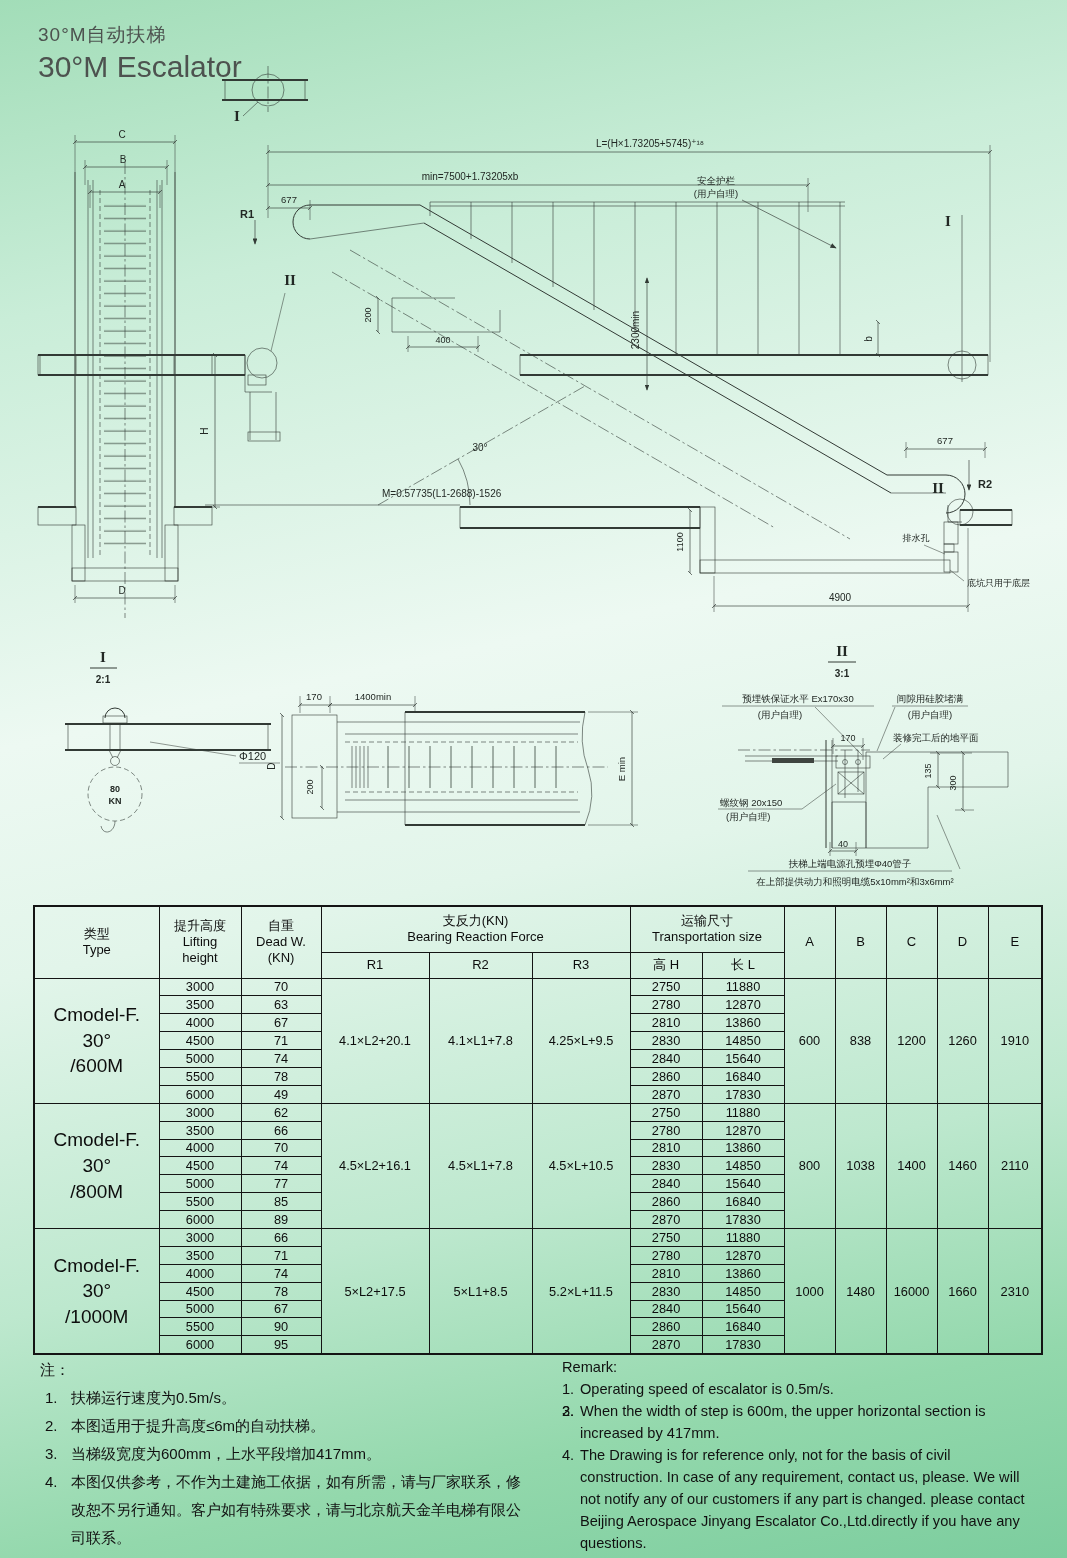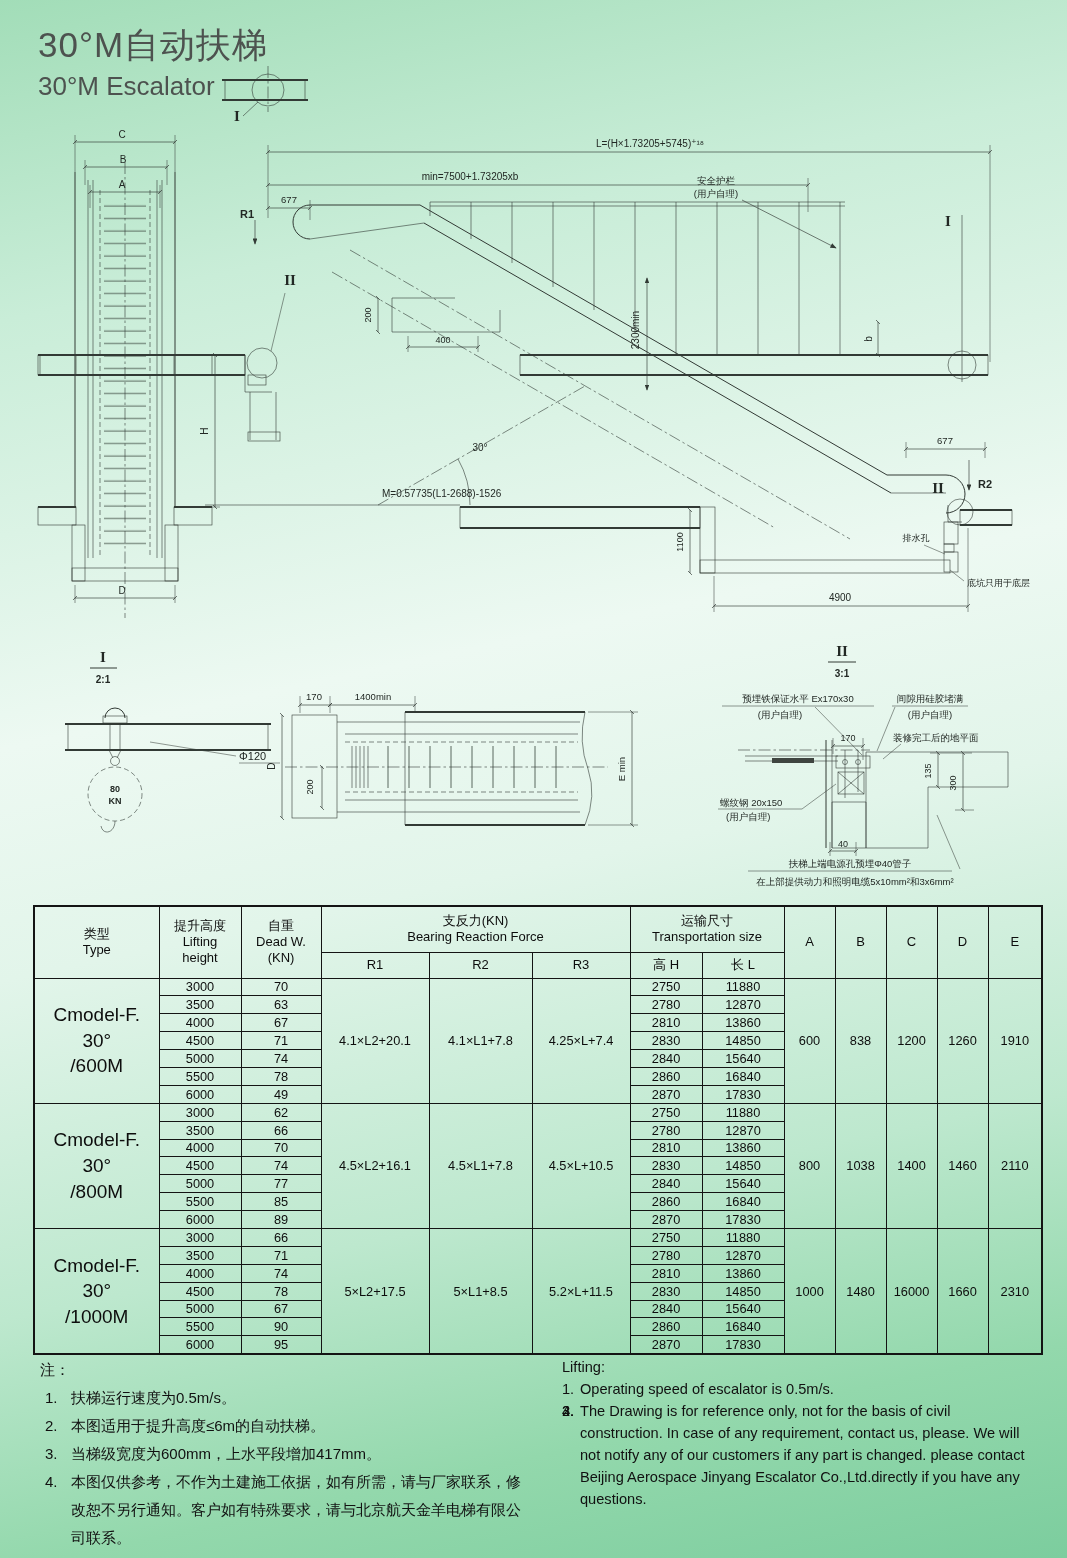--- a/index.html
+++ b/index.html
@@ -1,22 +1,22 @@
 <!DOCTYPE html>
 <html><head>
 <meta charset="utf-8">
 <style>
   html,body{margin:0;padding:0;}
   body{font-family:"Liberation Sans","DejaVu Sans",sans-serif;}
   .page{position:relative;width:1067px;height:1558px;overflow:hidden;
         background:linear-gradient(168deg,#a2ddb8 0%,#c9edd8 18%,#edf9f2 42%,#e2f5ea 55%,#bde8ce 74%,#93d8ac 88%,#7ccd9e 100%);}
   
   .titleblock{position:absolute;left:38px;top:22px;color:#4d524f;}
-  .title-zh{font-size:35px;letter-spacing:1px;}
-  .title-en{font-size:26px;margin-top:2px;}
+  .title-zh{font-size:19px;letter-spacing:1px;}
+  .title-en{font-size:30px;margin-top:2px;}
   
   .drawwrap{position:absolute;left:0;top:50px;width:1067px;height:850px;}
   svg .s{stroke:#323a35;fill:none;stroke-width:1;}
   svg .t6{stroke-width:.6;}
   svg .t2{stroke-width:2.1;}
   svg .cl{stroke-dasharray:12 3 2.5 3;}
   svg .dsh{stroke-dasharray:5 3;}
   svg .dim{stroke:#323a35;stroke-width:.65;fill:none;marker-start:url(#tk);marker-end:url(#tk);}
   svg .dima{stroke:#323a35;stroke-width:.65;fill:none;marker-start:url(#ar);marker-end:url(#ar);}
   svg .ext{stroke:#3c443f;stroke-width:.55;fill:none;}
@@ -435,21 +435,21 @@
     <tbody id="spec-tbody">
         <tr>
           <td rowspan="7" class="type">
             <div>Cmodel-F. 30°</div>
             <div>/600M</div>
           </td>
           <td>3000</td>
           <td>70</td>
           <td rowspan="7">4.1×L2+20.1</td>
           <td rowspan="7">4.1×L1+7.8</td>
-          <td rowspan="7">4.25×L+7.4</td>
+          <td rowspan="7">4.25×L+9.5</td>
           <td>2750</td>
           <td>11880</td>
           <td rowspan="7">600</td>
           <td rowspan="7">838</td>
           <td rowspan="7">1200</td>
           <td rowspan="7">1260</td>
           <td rowspan="7">1910</td>
         </tr>
         <tr>
           <td>3500</td>
@@ -602,23 +602,23 @@
     <div class="notes-zh">
       <div class="nt">注：</div>
       <ol id="zh-list">
           <li><span class="num">1.</span><span>扶梯运行速度为0.5m/s。</span></li>
           <li><span class="num">2.</span><span>本图适用于提升高度≤6m的自动扶梯。</span></li>
           <li><span class="num">3.</span><span>当梯级宽度为600mm，上水平段增加417mm。</span></li>
           <li><span class="num">4.</span><span>本图仅供参考，不作为土建施工依据，如有所需，请与厂家联系，修改恕不另行通知。客户如有特殊要求，请与北京航天金羊电梯有限公司联系。</span></li>
         </ol>
     </div>
     <div class="notes-en">
-      <div class="nt">Lifting:</div>
+      <div class="nt">Remark:</div>
       <ol id="en-list">
           <li><span class="num">1.</span><span>Operating speed of escalator is 0.5m/s.</span></li>
           <li><span class="num">2.</span></li>
-          <li><span class="num">3.</span></li>
+          <li><span class="num">3.</span><span>When the width of step is 600m, the upper horizontal section is increased by 417mm.</span></li>
           <li><span class="num">4.</span><span>The Drawing is for reference only, not for the basis of civil construction. In case of any requirement, contact us, please. We will not notify any of our customers if any part is changed. please contact Beijing Aerospace Jinyang Escalator Co.,Ltd.directly if you have any questions.</span></li>
         </ol>
     </div>
   </div>
 
 </div>
 
 </body></html>

